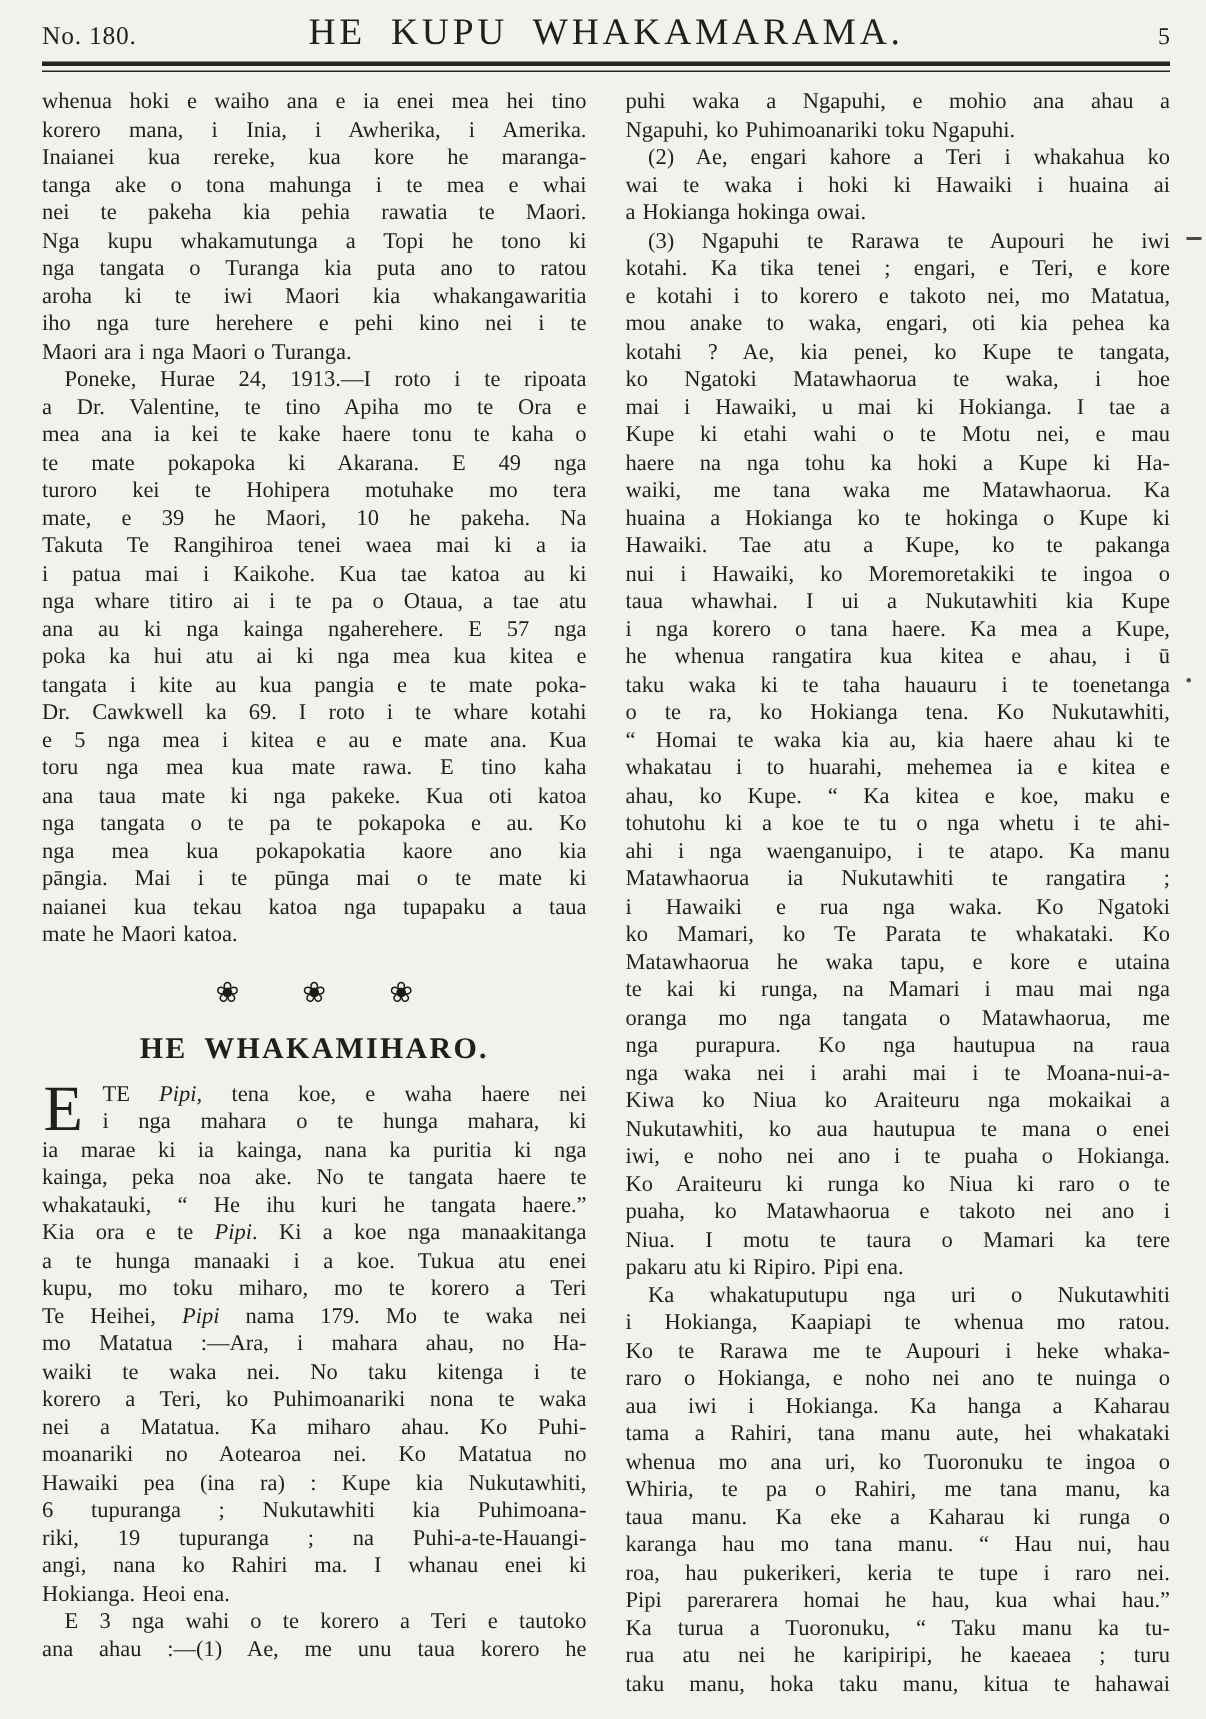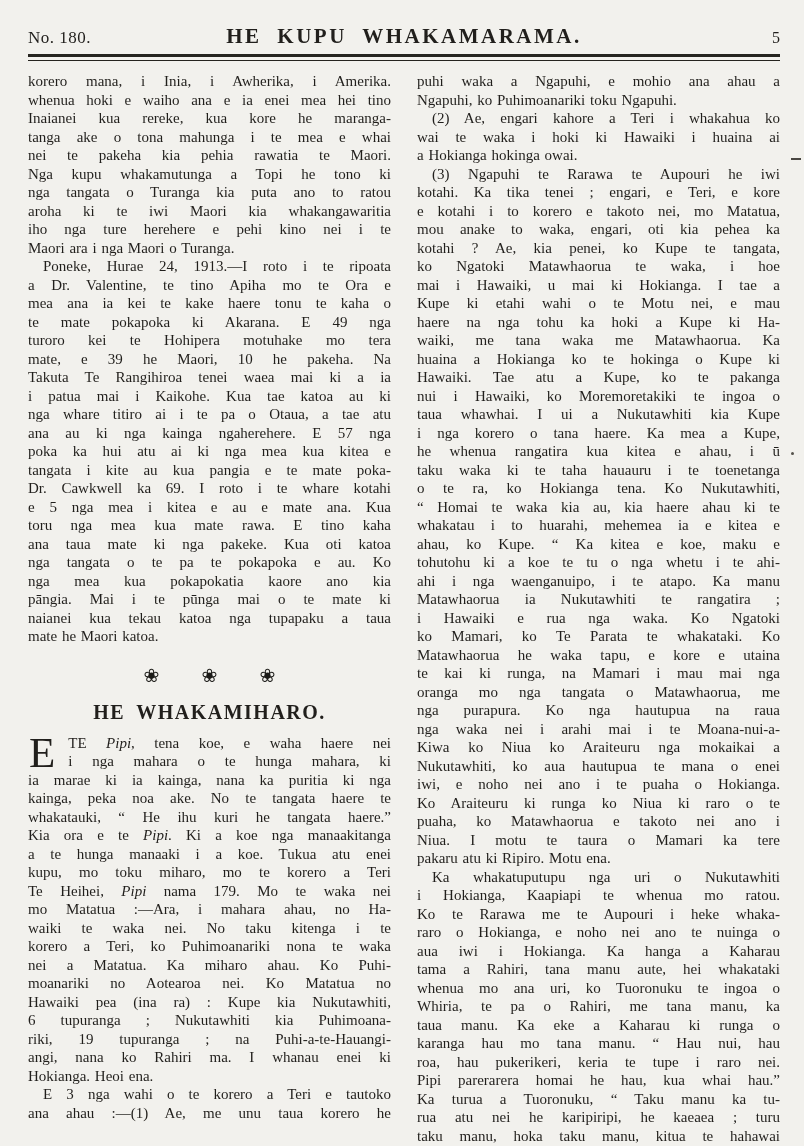--- a/index.html
+++ b/index.html
@@ -2,25 +2,25 @@
 <html><head>
 <meta charset="utf-8">
 <style>
   html,body{margin:0;padding:0;}
   body{
     width:804px;height:1146px;overflow:hidden;
     background:#f2f1ed;color:#211f1c;
     font-family:"Liberation Serif","DejaVu Serif",serif;
     position:relative;
   }
-  .page{padding:24px 24px 0 28px;position:relative;}
+  .page{padding:8px 24px 0 28px;position:relative;}
   
   .masthead{display:flex;align-items:baseline;}
   .mast-issue{width:130px;font-size:17px;letter-spacing:.5px;}
-  .mast-title{flex:1;text-align:center;font-size:21px;letter-spacing:2.5px;word-spacing:8px;font-weight:bold;}
+  .mast-title{flex:1;text-align:center;font-size:25px;letter-spacing:2.5px;word-spacing:8px;}
   .mast-page{width:130px;text-align:right;font-size:16px;}
   .rule-thick{height:3px;background:#26241f;margin-top:5px;}
   .rule-thin{height:1px;background:#26241f;margin-top:3px;}
   
   .columns{display:flex;gap:26px;margin-top:11px;}
   .col{width:363px;font-size:15px;line-height:18.5px;word-spacing:1px;}
   .para{margin:0;}
   .tl{text-align:justify;text-align-last:justify;}
   .tl.end{text-align-last:left;}
   .tl.ind{text-indent:15px;}
@@ -46,22 +46,22 @@
     <span class="mast-issue">No. 180.</span>
     <span class="mast-title">HE KUPU WHAKAMARAMA.</span>
     <span class="mast-page">5</span>
   </div>
   <div class="rule-thick"></div>
   <div class="rule-thin"></div>
 
   <div class="columns">
     <div class="col">
         <div class="para">
+          <div class="tl">whenua hoki e waiho ana e ia enei mea hei tino</div>
           <div class="tl">korero mana, i Inia, i Awherika, i Amerika.</div>
-          <div class="tl">whenua hoki e waiho ana e ia enei mea hei tino</div>
           <div class="tl">Inaianei kua rereke, kua kore he maranga-</div>
           <div class="tl">tanga ake o tona mahunga i te mea e whai</div>
           <div class="tl">nei te pakeha kia pehia rawatia te Maori.</div>
           <div class="tl">Nga kupu whakamutunga a Topi he tono ki</div>
           <div class="tl">nga tangata o Turanga kia puta ano to ratou</div>
           <div class="tl">aroha ki te iwi Maori kia whakangawaritia</div>
           <div class="tl">iho nga ture herehere e pehi kino nei i te</div>
           <div class="tl end">Maori ara i nga Maori o Turanga.</div>
         </div>
         <div class="para">
@@ -157,21 +157,21 @@
           <div class="tl">te kai ki runga, na Mamari i mau mai nga</div>
           <div class="tl">oranga mo nga tangata o Matawhaorua, me</div>
           <div class="tl">nga purapura.  Ko nga hautupua na raua</div>
           <div class="tl">nga waka nei i arahi mai i te Moana-nui-a-</div>
           <div class="tl">Kiwa ko Niua ko Araiteuru nga mokaikai a</div>
           <div class="tl">Nukutawhiti, ko aua hautupua te mana o enei</div>
           <div class="tl">iwi, e noho nei ano i te puaha o Hokianga.</div>
           <div class="tl">Ko Araiteuru ki runga ko Niua ki raro o te</div>
           <div class="tl">puaha, ko Matawhaorua e takoto nei ano i</div>
           <div class="tl">Niua.  I motu te taura o Mamari ka tere</div>
-          <div class="tl end">pakaru atu ki Ripiro.  Motu ena.</div>
+          <div class="tl end">pakaru atu ki Ripiro.  Pipi ena.</div>
         </div>
         <div class="para">
           <div class="tl ind">Ka whakatuputupu nga uri o Nukutawhiti</div>
           <div class="tl">i Hokianga, Kaapiapi te whenua mo ratou.</div>
           <div class="tl">Ko te Rarawa me te Aupouri i heke whaka-</div>
           <div class="tl">raro o Hokianga, e noho nei ano te nuinga o</div>
           <div class="tl">aua iwi i Hokianga.  Ka hanga a Kaharau</div>
           <div class="tl">tama a Rahiri, tana manu aute, hei whakataki</div>
           <div class="tl">whenua mo ana uri, ko Tuoronuku te ingoa o</div>
           <div class="tl">Whiria, te pa o Rahiri, me tana manu, ka</div>

